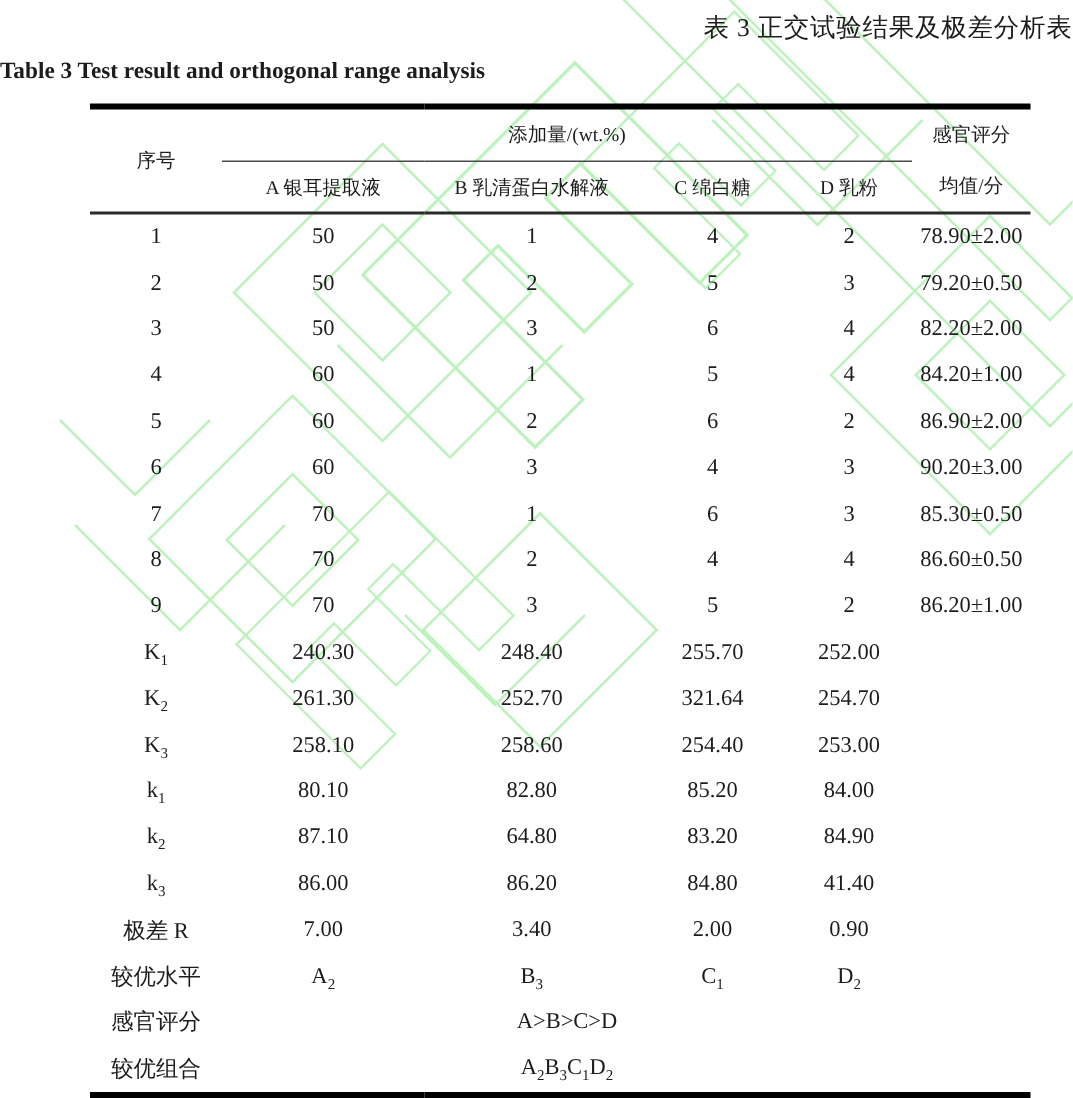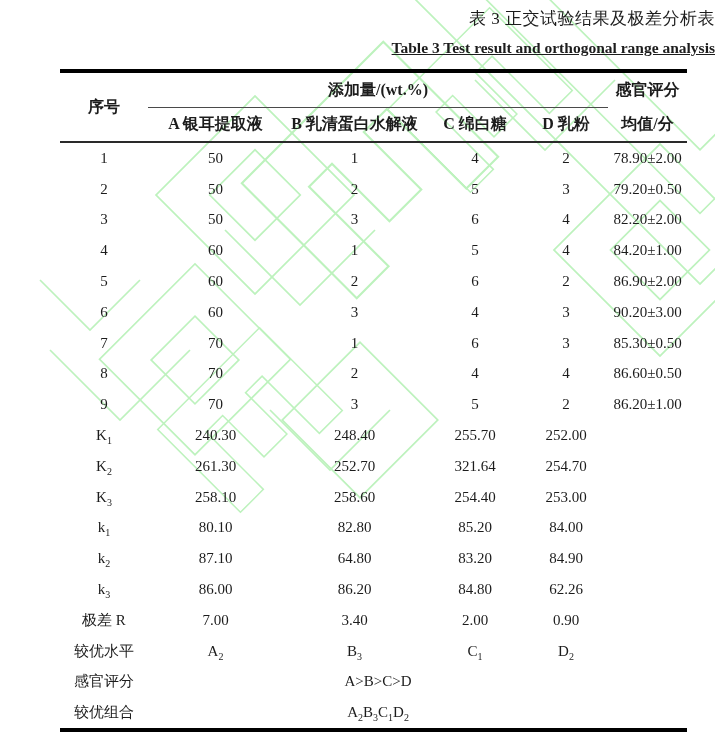--- a/index.html
+++ b/index.html
@@ -18,38 +18,37 @@
   .content{position:relative;z-index:1;}
   .title-zh{
     margin:7px 0 0;
     text-align:right;
     font-size:17px;
     font-weight:400;
     letter-spacing:0.5px;
   }
   .title-en{
     margin:9px 0 0;
-    text-align:right;
+    text-align:left;
     font-size:15.5px;
     font-weight:700;
-    text-decoration:underline;
   }
   .tbl-wrap{
     position:absolute;left:60px;top:62px;width:627px;
   }
   table{
     width:100%;
     border-collapse:collapse;
     table-layout:fixed;
     border-top:4px solid #000;
     border-bottom:4px solid #000;
   }
   thead th{
-    font-weight:700;
-    font-size:16px;
+    font-weight:400;
+    font-size:13px;
     padding:0;
     vertical-align:middle;
   }
   th.h-group{height:34px;border-bottom:1.5px solid #4a4a4a;}
   tr.hrow2 th{height:33px;}
   thead th.rowspan2, tr.hrow2 th{border-bottom:2px solid #2a2a2a;}
   .score-head span{display:block;line-height:34px;}
   tbody td{
     height:30.8px;
     font-size:15px;
@@ -234,21 +233,21 @@
             <td>64.80</td>
             <td>83.20</td>
             <td>84.90</td>
             <td></td>
           </tr>
           <tr>
             <td>k<sub>3</sub></td>
             <td>86.00</td>
             <td>86.20</td>
             <td>84.80</td>
-            <td>62.26</td>
+            <td>41.40</td>
             <td></td>
           </tr>
           <tr>
             <td>极差 R</td>
             <td>7.00</td>
             <td>3.40</td>
             <td>2.00</td>
             <td>0.90</td>
             <td></td>
           </tr>

